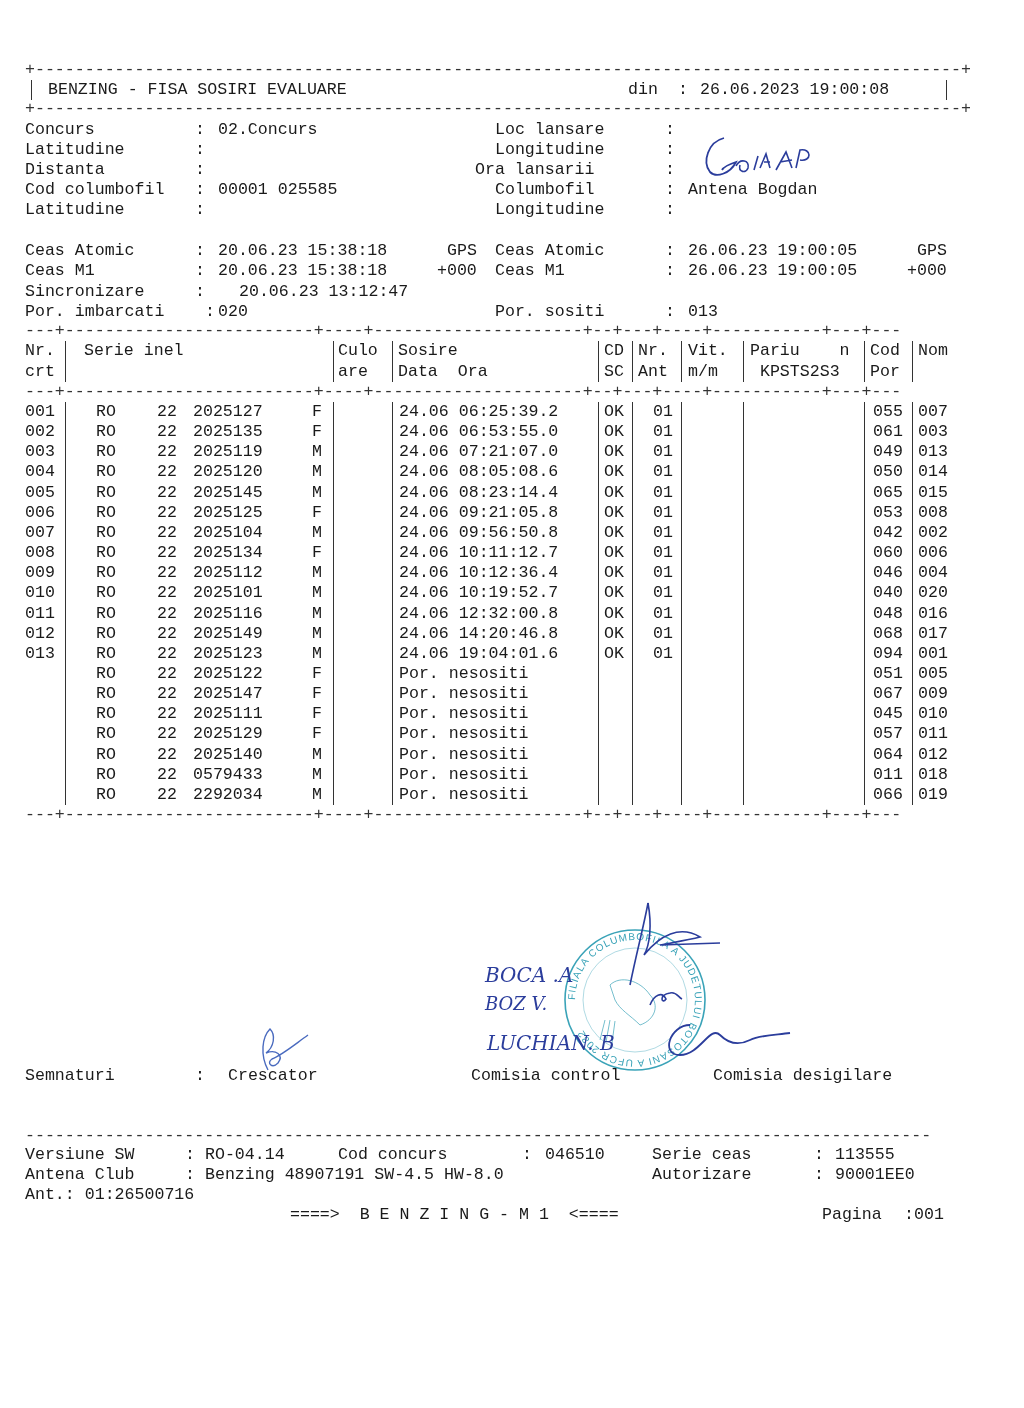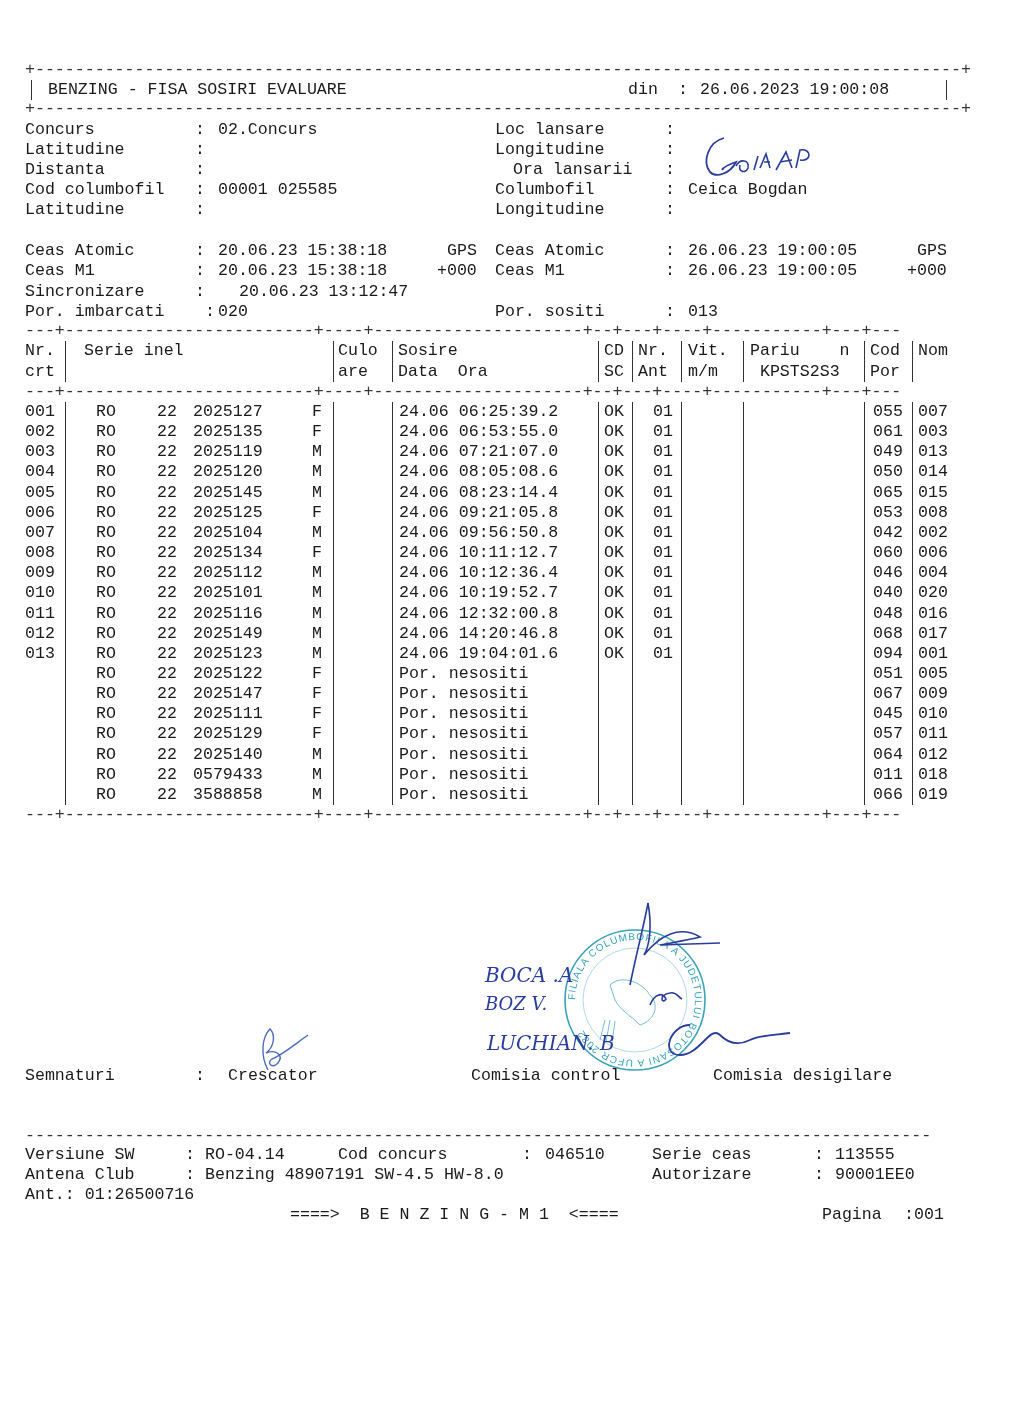--- a/index.html
+++ b/index.html
@@ -48,27 +48,27 @@
 
 <div>
   <div class="t" style="left:495px; top:120px;">Loc lansare</div>
   <div class="t" style="left:665px; top:120px;">:</div>
   <div class="t" style="left:688px; top:120px;"></div>
 
   <div class="t" style="left:495px; top:140px;">Longitudine</div>
   <div class="t" style="left:665px; top:140px;">:</div>
   <div class="t" style="left:688px; top:140px;"></div>
 
-  <div class="t" style="left:513px; top:160px;">Ora lansarii</div>
+  <div class="t" style="left:475px; top:160px;">Ora lansarii</div>
   <div class="t" style="left:665px; top:160px;">:</div>
   <div class="t" style="left:688px; top:160px;"></div>
 
   <div class="t" style="left:495px; top:180px;">Columbofil</div>
   <div class="t" style="left:665px; top:180px;">:</div>
-  <div class="t" style="left:688px; top:180px;">Ceica Bogdan</div>
+  <div class="t" style="left:688px; top:180px;">Antena Bogdan</div>
 
   <div class="t" style="left:495px; top:200px;">Longitudine</div>
   <div class="t" style="left:665px; top:200px;">:</div>
   <div class="t" style="left:688px; top:200px;"></div>
 </div>
 
 <div class="sig" style="left:700px; top:132px;">
   <svg width="140" height="50" viewBox="0 0 140 50">
     <path d="M24 6 C8 10, 2 30, 10 40 C16 46, 30 42, 36 30 C30 32, 24 34, 22 38" fill="none" stroke="#2b3d9c" stroke-width="1.8"></path>
     <path d="M36 34 C40 26, 50 28, 48 36 C46 42, 38 40, 40 33" fill="none" stroke="#2b3d9c" stroke-width="1.6"></path>
@@ -384,21 +384,21 @@
         <div class="rowtext" style="left: 399px; top: 764.7px;">Por. nesositi</div>
         <div class="rowtext" style="left: 604px; top: 764.7px;"></div>
         <div class="rowtext" style="left: 653px; top: 764.7px;"></div>
         <div class="rowtext" style="left: 873px; top: 764.7px;">011</div>
         <div class="rowtext" style="left: 918px; top: 764.7px;">018</div>
       </div>
       <div>
         <div class="rowtext" style="left: 25px; top: 784.85px;"></div>
         <div class="rowtext" style="left: 96px; top: 784.85px;">RO</div>
         <div class="rowtext" style="left: 157px; top: 784.85px;">22</div>
-        <div class="rowtext" style="left: 193px; top: 784.85px;">3588858</div>
+        <div class="rowtext" style="left: 193px; top: 784.85px;">2292034</div>
         <div class="rowtext" style="left: 312px; top: 784.85px;">M</div>
         <div class="rowtext" style="left: 399px; top: 784.85px;">Por. nesositi</div>
         <div class="rowtext" style="left: 604px; top: 784.85px;"></div>
         <div class="rowtext" style="left: 653px; top: 784.85px;"></div>
         <div class="rowtext" style="left: 873px; top: 784.85px;">066</div>
         <div class="rowtext" style="left: 918px; top: 784.85px;">019</div>
       </div>
     </div>
 
   <div class="dash" style="top:805px;">---+-------------------------+----+---------------------+--+---+----+-----------+---+---</div>

